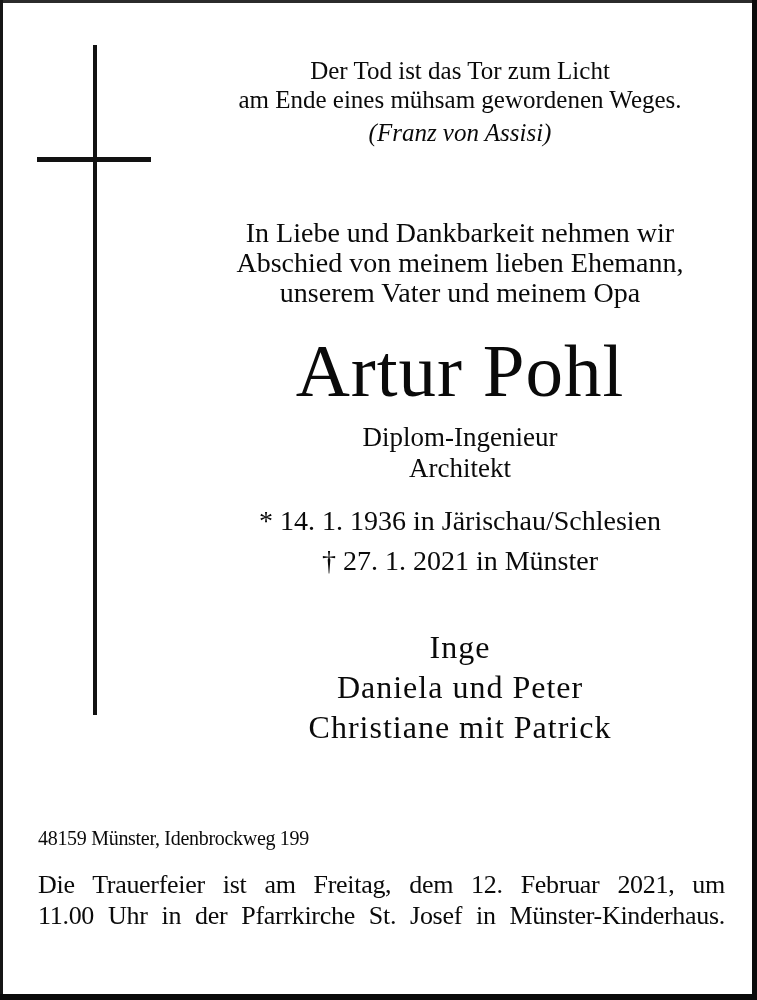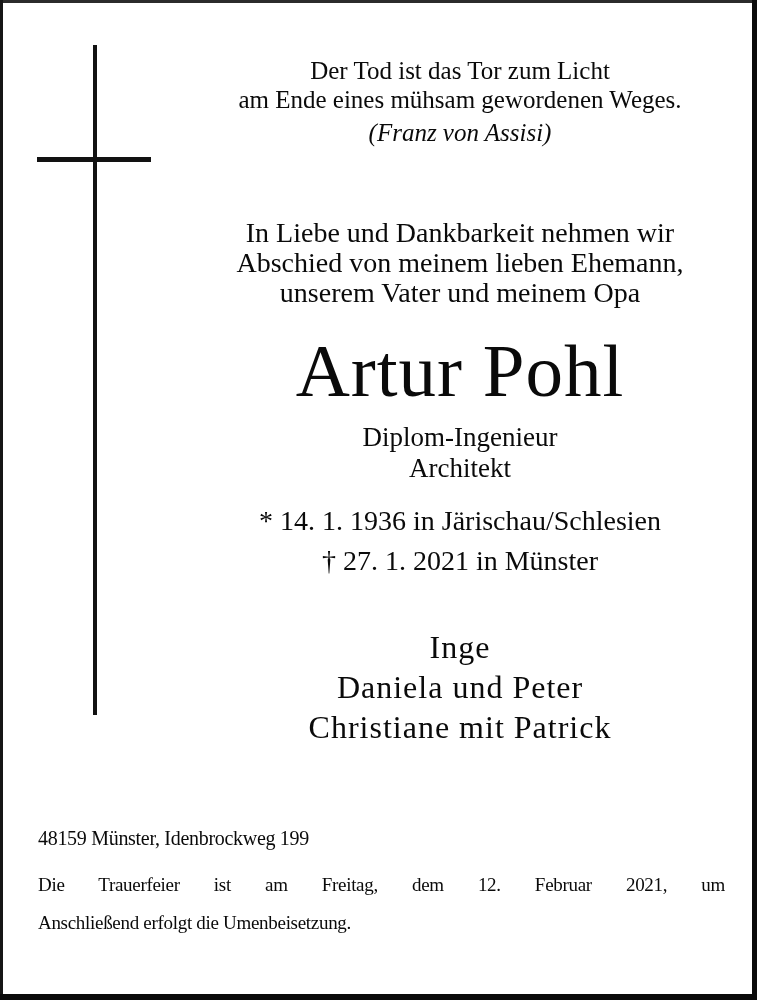--- a/index.html
+++ b/index.html
@@ -33,21 +33,21 @@
   .titles       { top:422px; font-size:27px; line-height:31px; }
   .dates        { top:501px; font-size:28px; line-height:40px; }
   .mourners     { top:627px; font-size:32px; line-height:40px; letter-spacing:1px; }
 
   .address {
     position:absolute; left:38px; top:822px; width:687px;
     font-size:20px; line-height:32px; letter-spacing:-0.3px;
   }
   .funeral {
     position:absolute; left:38px; top:869px; width:687px;
-    font-size:19px; line-height:31px; letter-spacing:-0.3px;
+    font-size:26px; line-height:31px; letter-spacing:-0.3px;
   }
   .funeral .just { text-align:justify; text-align-last:justify; }
   .funeral .para2 { margin-top:7px; }
 </style>
 </head>
 <body>
 
 <div class="sheet">
 
   <div class="b-top"></div>
@@ -88,16 +88,16 @@
   <div class="centered mourners">
     <div>Inge</div>
     <div>Daniela und Peter</div>
     <div>Christiane mit Patrick</div>
   </div>
 
   <div class="address">48159 Münster, Idenbrockweg 199</div>
 
   <div class="funeral">
     <div class="just">Die Trauerfeier ist am Freitag, dem 12. Februar 2021, um</div>
-    <div class="para2">Anschließend erfolgt die Umenbeisetzung.</div>
+    <div class="just">11.00 Uhr in der Pfarrkirche St. Josef in Münster-Kinderhaus.</div>
   </div>
 
 </div>
 
 </body></html>

